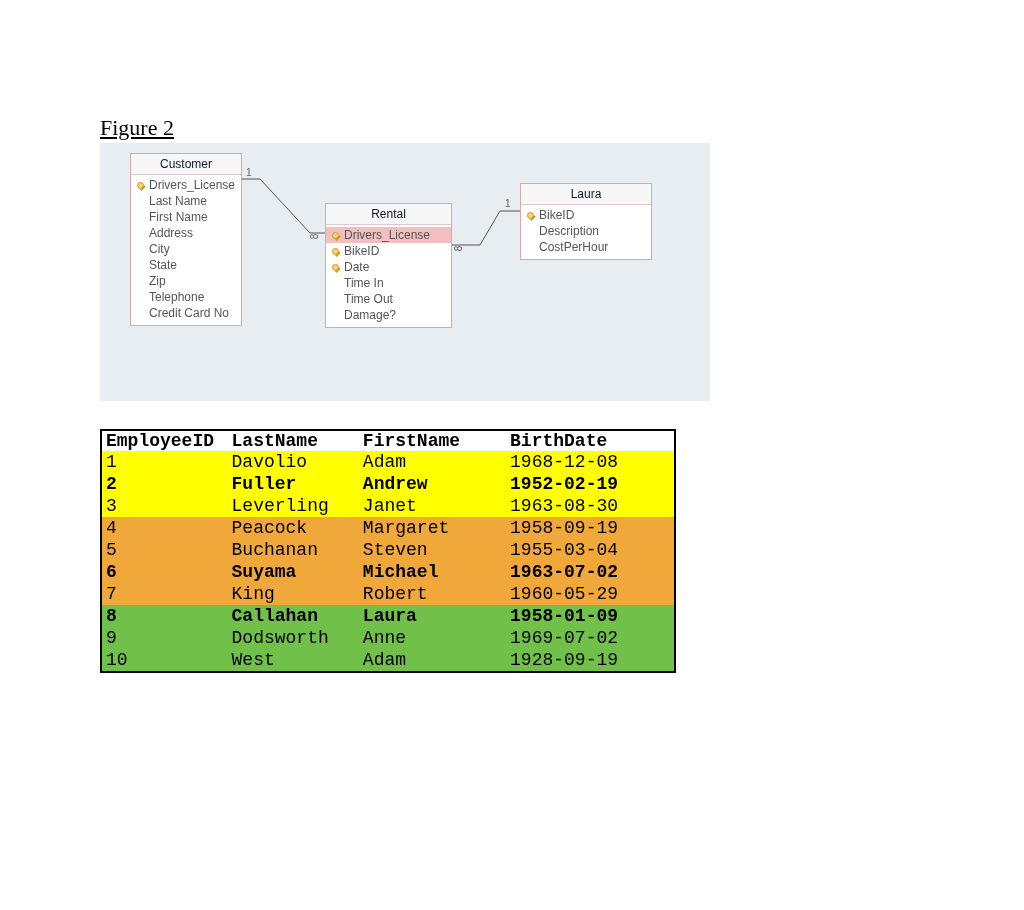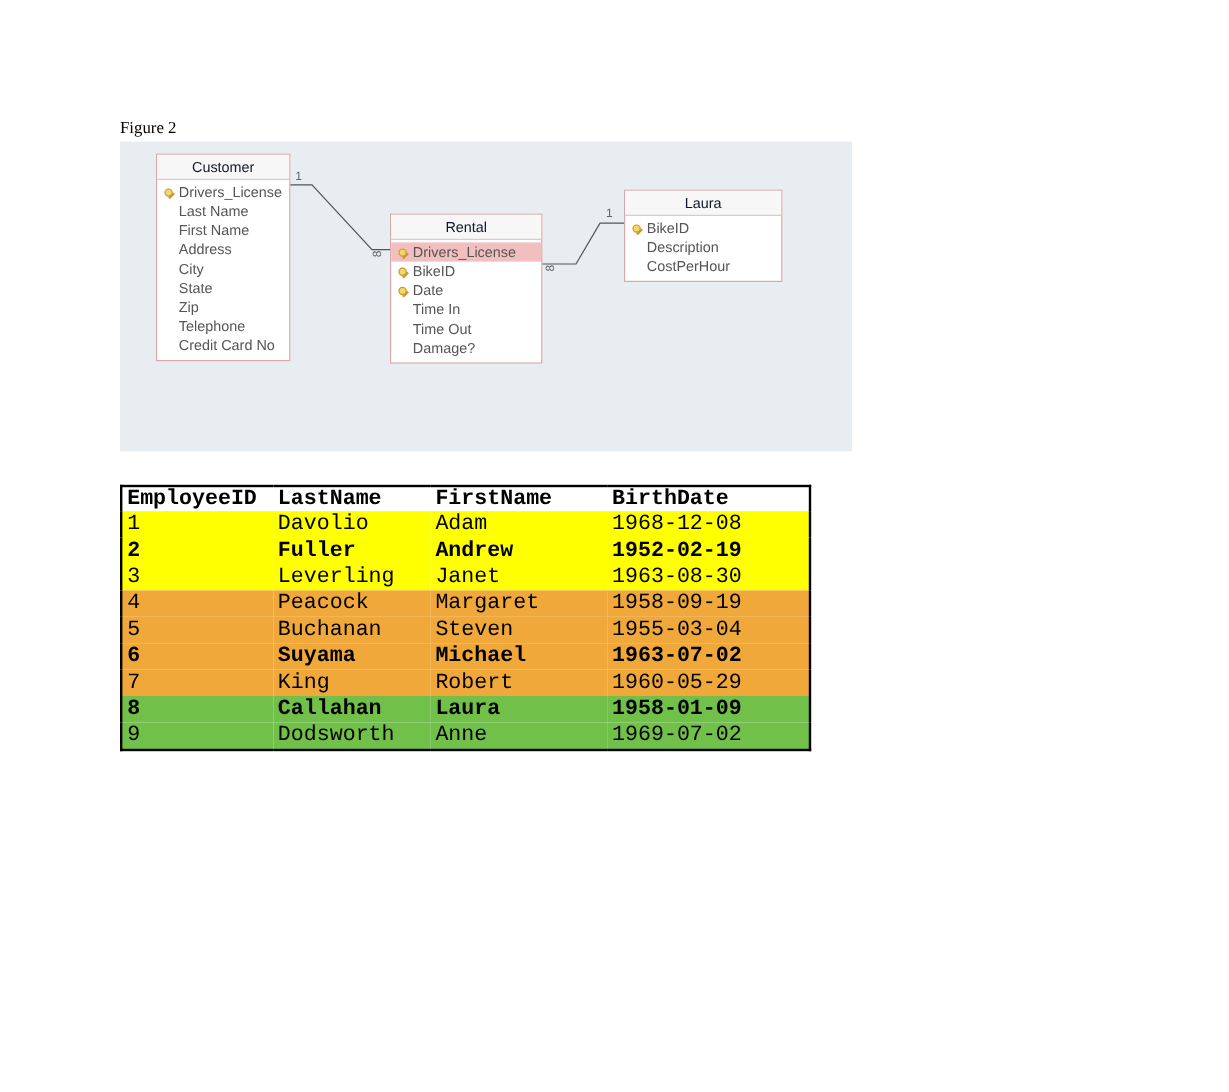--- a/index.html
+++ b/index.html
@@ -8,23 +8,24 @@
     font-family: "Times New Roman", serif;
     background: #ffffff;
     width: 1024px;
     height: 910px;
     position: relative;
   }
   .page {
     padding: 100px 0 0 100px;
   }
   .fig-title {
-    font-size: 14px;
+    font-size: 22px;
     font-family: "Times New Roman", serif;
-    margin: 0 0 2px 0;
+    margin: 15px 0 2px 0;
+    text-decoration: underline;
   }
   
   .erd {
     width: 610px;
     height: 258px;
     background: #e7edf0;
     position: relative;
     font-family: "Segoe UI", Arial, sans-serif;
     font-size: 12px;
     color: #555;
@@ -247,17 +248,23 @@
             <td>Callahan</td>
             <td>Laura</td>
             <td>1958-01-09</td>
           </tr>
           <tr class="bg-green">
             <td>9</td>
             <td>Dodsworth</td>
             <td>Anne</td>
             <td>1969-07-02</td>
           </tr>
+          <tr class="bg-green">
+            <td>10</td>
+            <td>West</td>
+            <td>Adam</td>
+            <td>1928-09-19</td>
+          </tr>
         </tbody>
     </table>
   </div>
 
 </div>
 
 </body></html>

